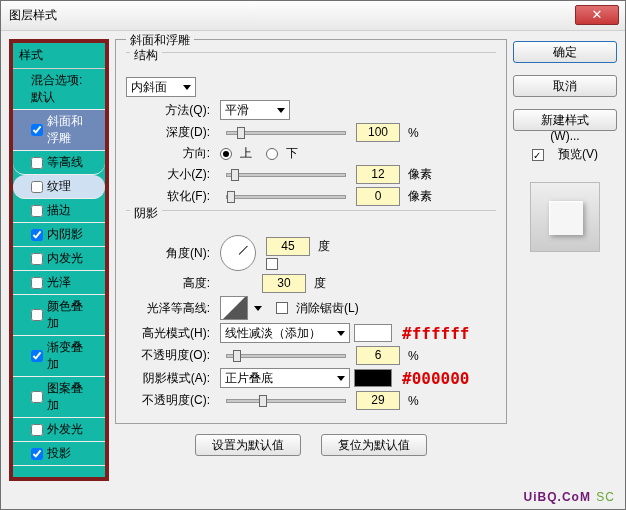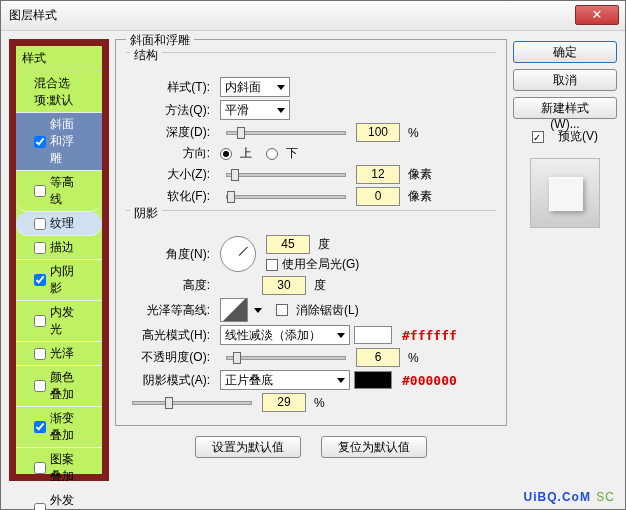--- a/index.html
+++ b/index.html
@@ -2,21 +2,21 @@
 <html><head>
 <meta charset="utf-8">
 <style>
 * { box-sizing: border-box; margin: 0; padding: 0; font-family: "Microsoft YaHei", Tahoma, sans-serif; font-size: 12px; }
 body { background: #fff; }
 .window { width: 626px; height: 510px; border: 1px solid #707070; background: #f0f0f0; position: relative; }
 .titlebar { height: 30px; background: linear-gradient(#fdfdfd,#e8e8e8); border-bottom: 1px solid #d0d0d0; display: flex; align-items: center; padding: 0 8px; position: relative; }
 .titlebar .title { font-size: 12px; color: #000; }
 .closebtn { position: absolute; right: 6px; top: 4px; width: 44px; height: 20px; background: linear-gradient(#e07070,#c83838); border: 1px solid #8a2a2a; border-radius: 2px; color: #fff; text-align: center; line-height: 18px; font-size: 13px; cursor: pointer; }
 .body { display: flex; padding: 8px; gap: 6px; height: calc(100% - 50px); }
-.sidebar { width: 100px; border: 7px solid #7f1d1d; background: #bef264; }
+.sidebar { width: 100px; border: 4px solid #7f1d1d; background: #14b8a6; }
 .sidebar .hdr { padding: 4px 6px; border-bottom: 1px solid #d0d0d0; }
 .sidebar .row { padding: 3px 18px; display: flex; align-items: center; gap: 4px; cursor: pointer; border-bottom: 1px solid #eee;}
 .sidebar .row.sel { background: #6f89b8; color: #fff; }
 .sidebar .row.sub { padding-left: 18px; border-radius: 12px; }
 .sidebar .row.subsel { background: #cfe0f2; }
 .sidebar input[type=checkbox]{ width:12px;height:12px; }
 .main { flex: 1; display: flex; flex-direction: column; gap: 6px; }
 .group { border: 1px solid #a0a0a0; padding: 8px 10px 10px 10px; position: relative; background: #f0f0f0; }
 .group > .legend { position: absolute; top: -8px; left: 10px; background: #f0f0f0; padding: 0 4px; font-size: 12px; }
 .subgroup { position: relative; border-top: 1px solid #c8c8c8; margin-top:4px; padding-top:4px;}
@@ -31,29 +31,29 @@
 .numbox { width: 44px; height: 19px; border: 1px solid #888; background: #fef9c3; text-align: center; line-height: 17px; }
 .unit { margin-left: 4px; }
 .radio { width:12px;height:12px;border:1px solid #666;border-radius:50%;display:inline-block;vertical-align:middle;background:#fff;position:relative;}
 .radio.on::after{content:"";position:absolute;left:2px;top:2px;width:6px;height:6px;background:#000;border-radius:50%;}
 .chk { width:12px;height:12px;border:1px solid #666;background:#fff;display:inline-block;vertical-align:middle;}
 .chk.on::after{content:"✓";font-size:10px;position:relative;top:-2px;left:0;}
 .swatch { width:38px;height:18px;border:1px solid #888;display:inline-block;vertical-align:middle;}
 .gloss { width:28px;height:24px;border:1px solid #888;background:linear-gradient(135deg,#fff 0%,#fff 48%,#555 52%,#555 100%);display:inline-block;vertical-align:middle;}
 .btnrow { display:flex; justify-content:center; gap:20px; padding:4px 0;}
 .btn { height:22px; padding:2px 16px; border:1px solid #888; background:linear-gradient(#fdfdfd,#e4e4e4); border-radius:3px; cursor:pointer; min-width:80px; text-align:center;}
-.rightcol{ width:104px; display:flex; flex-direction:column; gap:6px; align-items:stretch; padding-top:2px;}
+.rightcol{ width:104px; display:flex; flex-direction:column; gap:12px; align-items:stretch; padding-top:2px;}
 .rightcol .btn{min-width:96px;}
 .preview{ width:70px;height:70px;background:linear-gradient(#eee,#ccc);border:1px solid #bbb;margin:4px auto;position:relative;}
 .preview::after{content:"";position:absolute;left:18px;top:18px;width:34px;height:34px;background:#f6f6f6;box-shadow:2px 2px 5px rgba(0,0,0,.3), inset 1px 1px 2px #fff;}
 .anglectl{width:36px;height:36px;border:1px solid #888;border-radius:50%;background:#fff;position:relative;display:inline-block;vertical-align:middle;}
 .anglectl::after{content:"";position:absolute;left:18px;top:18px;width:12px;height:1px;background:#000;transform-origin:left center;transform:rotate(-45deg);}
-.red{color:#d00;font-weight:bold;font-family:monospace;font-size:13px;margin-left:6px;}
+.red{color:#d00;font-weight:bold;font-family:monospace;font-size:16px;margin-left:6px;}
 .footer{position:absolute;right:10px;bottom:4px;color:#1a7fc2;font-family:Arial;font-size:16px;letter-spacing:1px;}
-.footer b{color:#1d4ed8;}
+.footer b{color:#701a75;}
 .footer .green{color:#6aa63a;font-size:12px;}
 </style>
 </head>
 <body>
 
 <div class="window">
   <div class="titlebar">
     <span class="title">图层样式</span>
     <div class="closebtn">✕</div>
   </div>
@@ -114,21 +114,20 @@
         </div>
     </div>
 
     <div class="main">
       <div class="group">
         <span class="legend">斜面和浮雕</span>
 
         <div class="subgroup">
           <span class="sublegend">结构</span>
           <div class="row2">
-            <span class="lbl">样式(T):</span>
             <div class="combo">
                 <span>内斜面</span>
                 <span class="arr"></span>
               </div>
           </div>
           <div class="row2">
             <span class="lbl">方法(Q):</span>
             <div class="combo">
                 <span>平滑</span>
                 <span class="arr"></span>
@@ -172,21 +171,20 @@
           <div class="row2">
             <span class="lbl">角度(N):</span>
             <span class="anglectl"></span>
             <div style="display:inline-block;margin-left:6px">
               <div style="display:flex;align-items:center;gap:4px;">
                 <div class="numbox">45</div>
                 <span class="unit">度</span>
               </div>
               <div style="display:flex;align-items:center;gap:4px;margin-top:2px;">
                 <span class="chk"></span>
-                <span>使用全局光(G)</span>
               </div>
             </div>
           </div>
           <div class="row2">
             <span class="lbl">高度:</span>
             <div class="numbox" style="margin-left:42px">30</div>
             <span class="unit">度</span>
           </div>
           <div class="row2">
             <span class="lbl">光泽等高线:</span>
@@ -215,20 +213,21 @@
           <div class="row2">
             <span class="lbl">阴影模式(A):</span>
             <div class="combo" style="min-width:130px">
                 <span>正片叠底</span>
                 <span class="arr"></span>
               </div>
             <span class="swatch" style="background:#000000"></span>
             <span class="red">#000000</span>
           </div>
           <div class="row2">
+            <span class="lbl">不透明度(C):</span>
             <div class="slider">
                 <div class="thumb" style="left:32px"></div>
               </div>
             <div class="numbox">29</div>
             <span class="unit">%</span>
           </div>
         </div>
       </div>
       <div class="btnrow">
         <div class="btn">设置为默认值</div>

